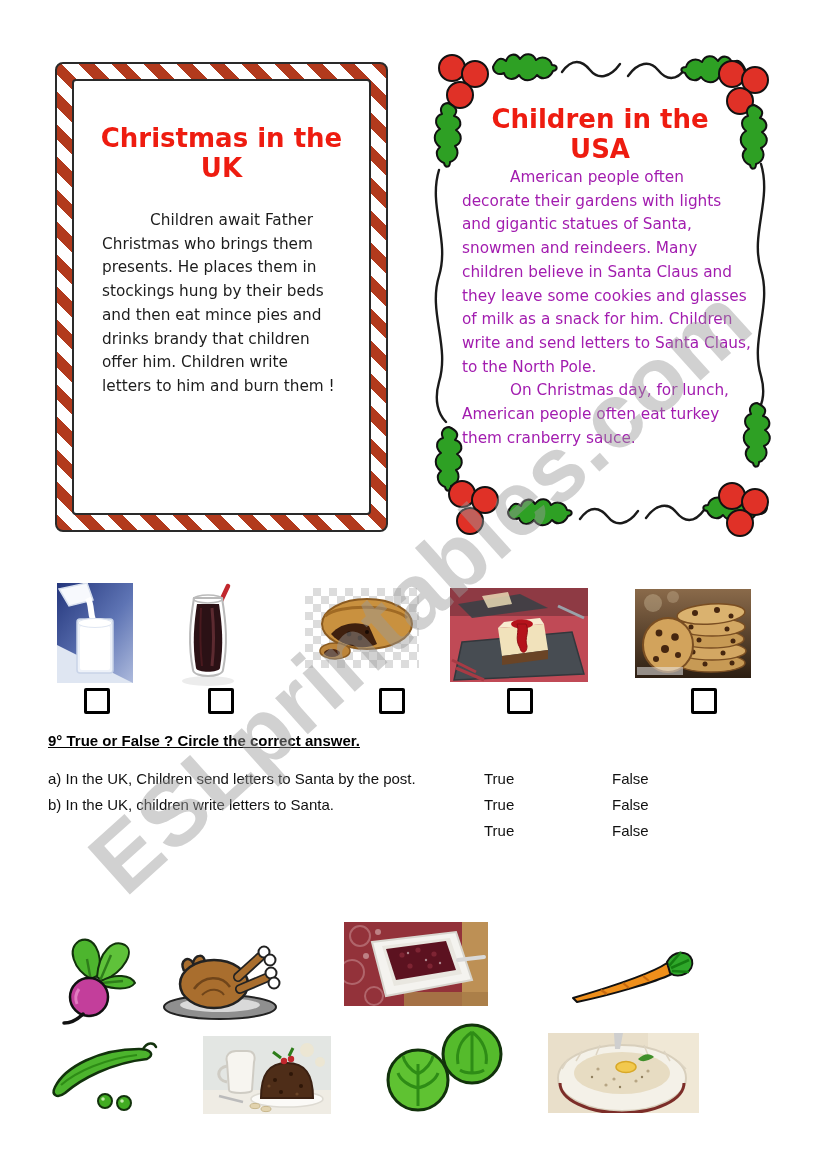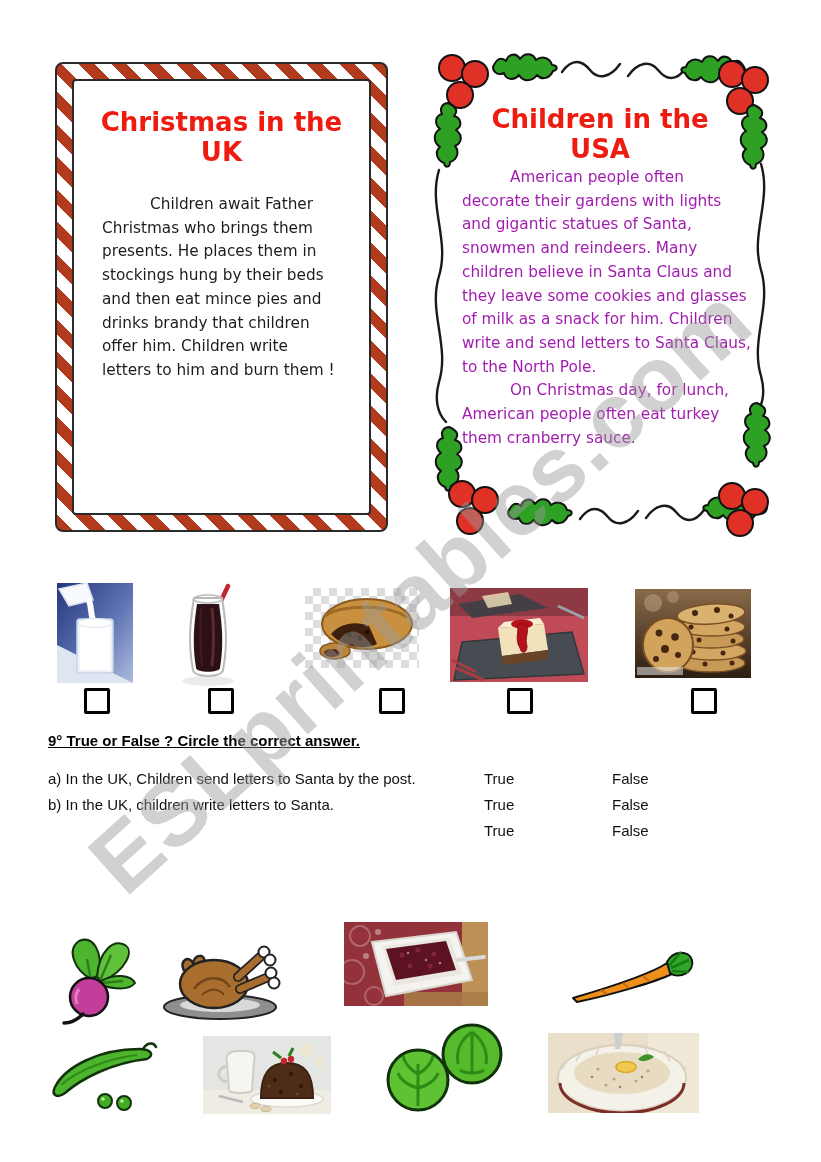--- a/index.html
+++ b/index.html
@@ -13,21 +13,21 @@
   .watermark span{transform:rotate(-42deg);font-size:92px;font-weight:bold;
                   white-space:nowrap;color:#9a9a9a;opacity:.45;letter-spacing:1px;
                   font-family:"Liberation Sans",sans-serif;}
 
   
   .uk-box{position:absolute;left:55px;top:62px;width:333px;height:470px;z-index:2;
           background:repeating-linear-gradient(45deg,#b23a1d 0 11px,#ffffff 11px 23px);
           border:2px solid #2a2a2a;border-radius:8px;box-sizing:border-box;}
   .uk-inner{position:absolute;inset:15px;background:#fff;border:2px solid #2a2a2a;
             border-radius:4px;padding:12px 14px;box-sizing:border-box;}
-  .panel-title{margin:14px 0 26px 0;text-align:center;font-size:26px;font-weight:bold;
+  .panel-title{margin:30px 0 26px 0;text-align:center;font-size:26px;font-weight:bold;
                color:#ee1c10;font-family:"DejaVu Sans",sans-serif;}
   .panel-text p{margin:14px;font-size:15.3px;line-height:1.55;text-indent:48px;color:#1c1c1c;}
 
   
   .usa-title{position:absolute;left:458px;top:104px;width:284px;margin:0;text-align:center;
              font-size:26px;font-weight:bold;color:#ee1c10;z-index:2;}
   .usa-text{position:absolute;left:462px;top:166px;width:292px;z-index:2;}
   .usa-text p{margin:0;font-size:15.3px;line-height:1.55;text-indent:48px;color:#a21caf;}
   .dec{position:absolute;z-index:2;}
 

